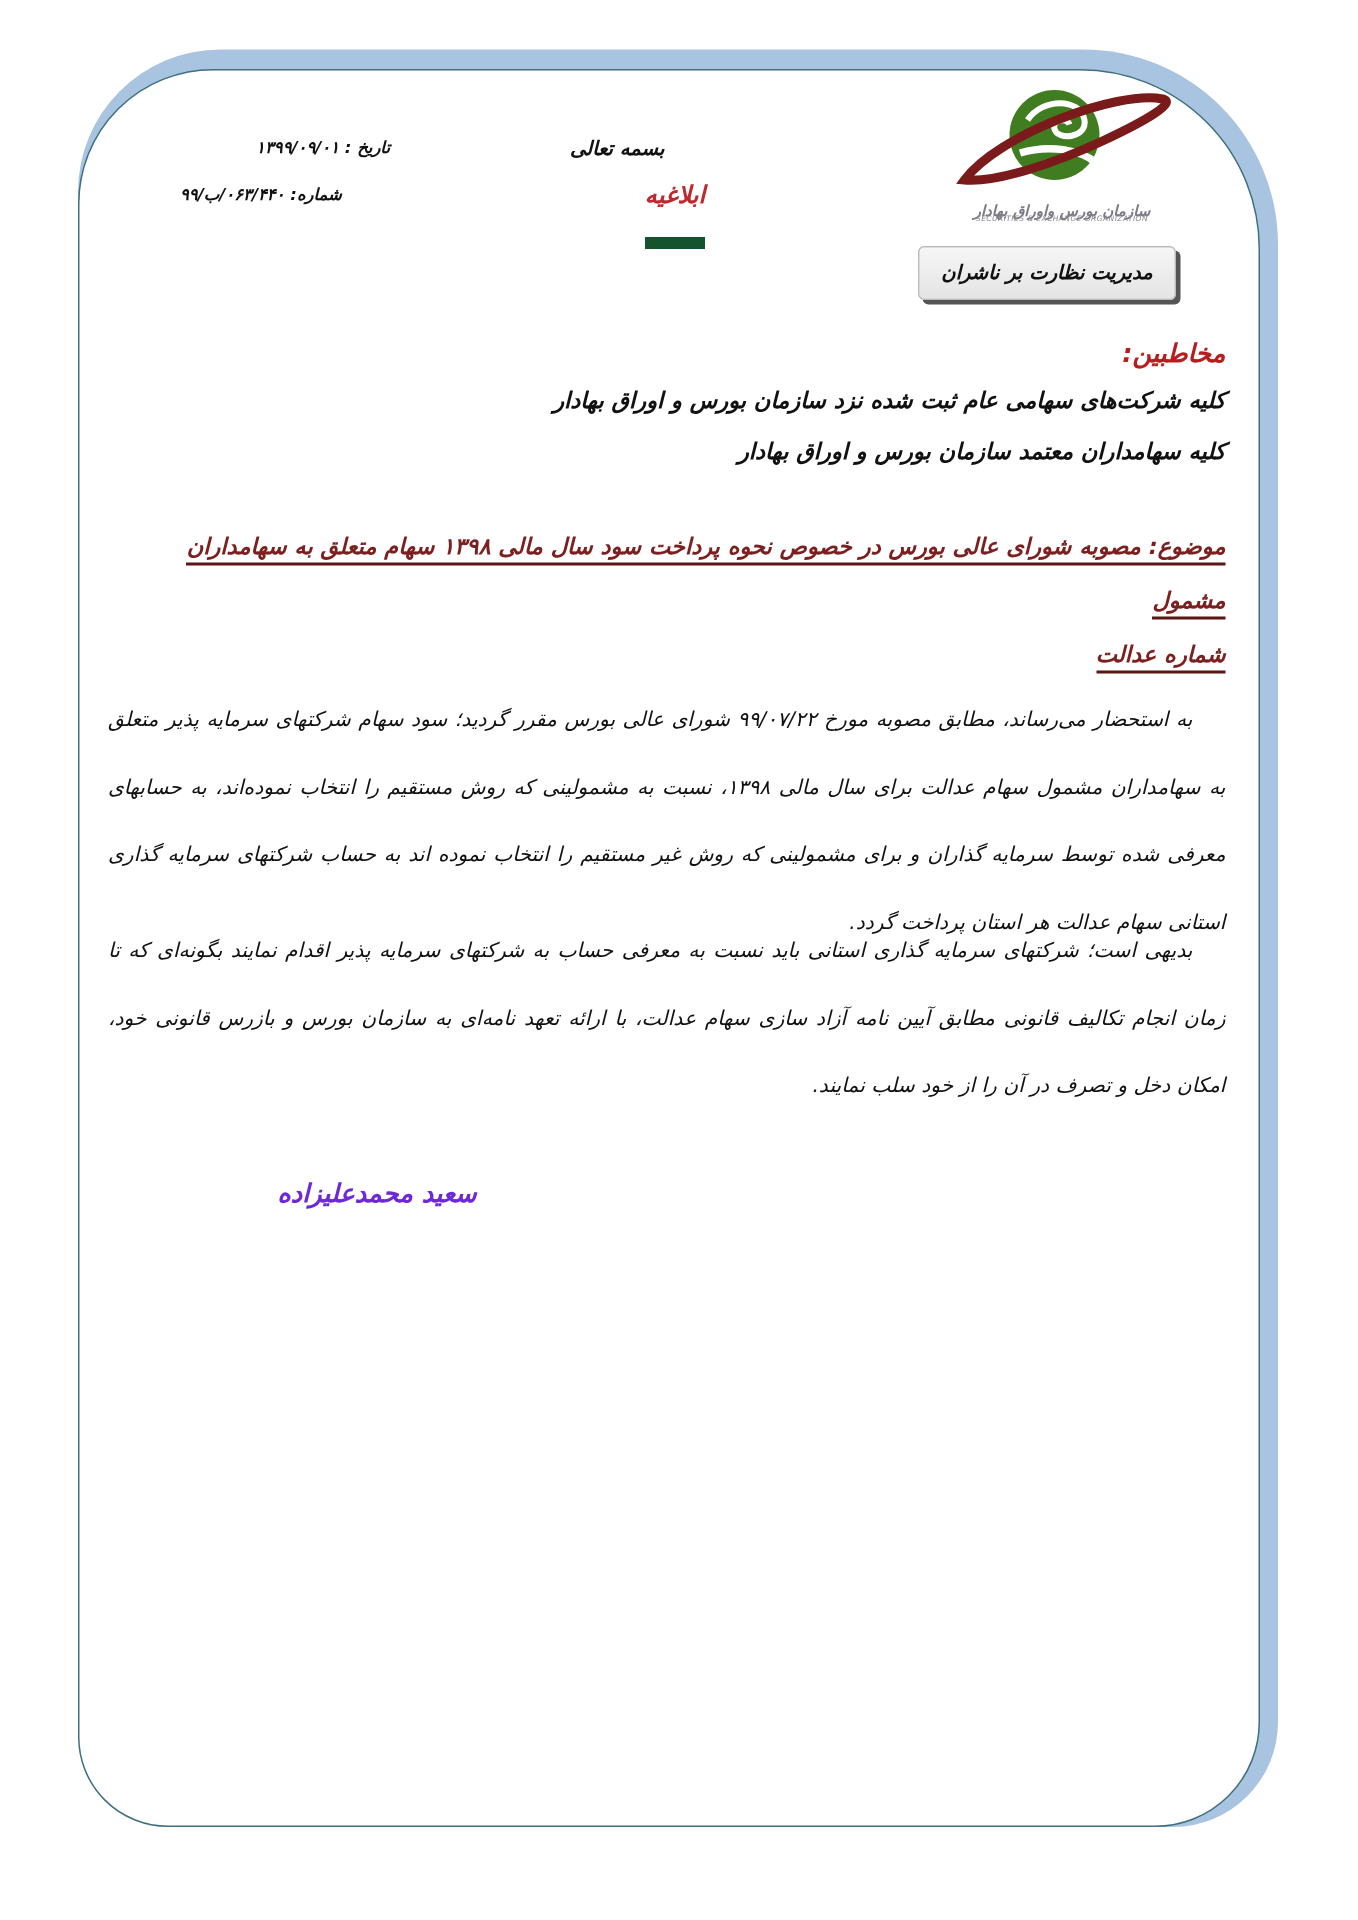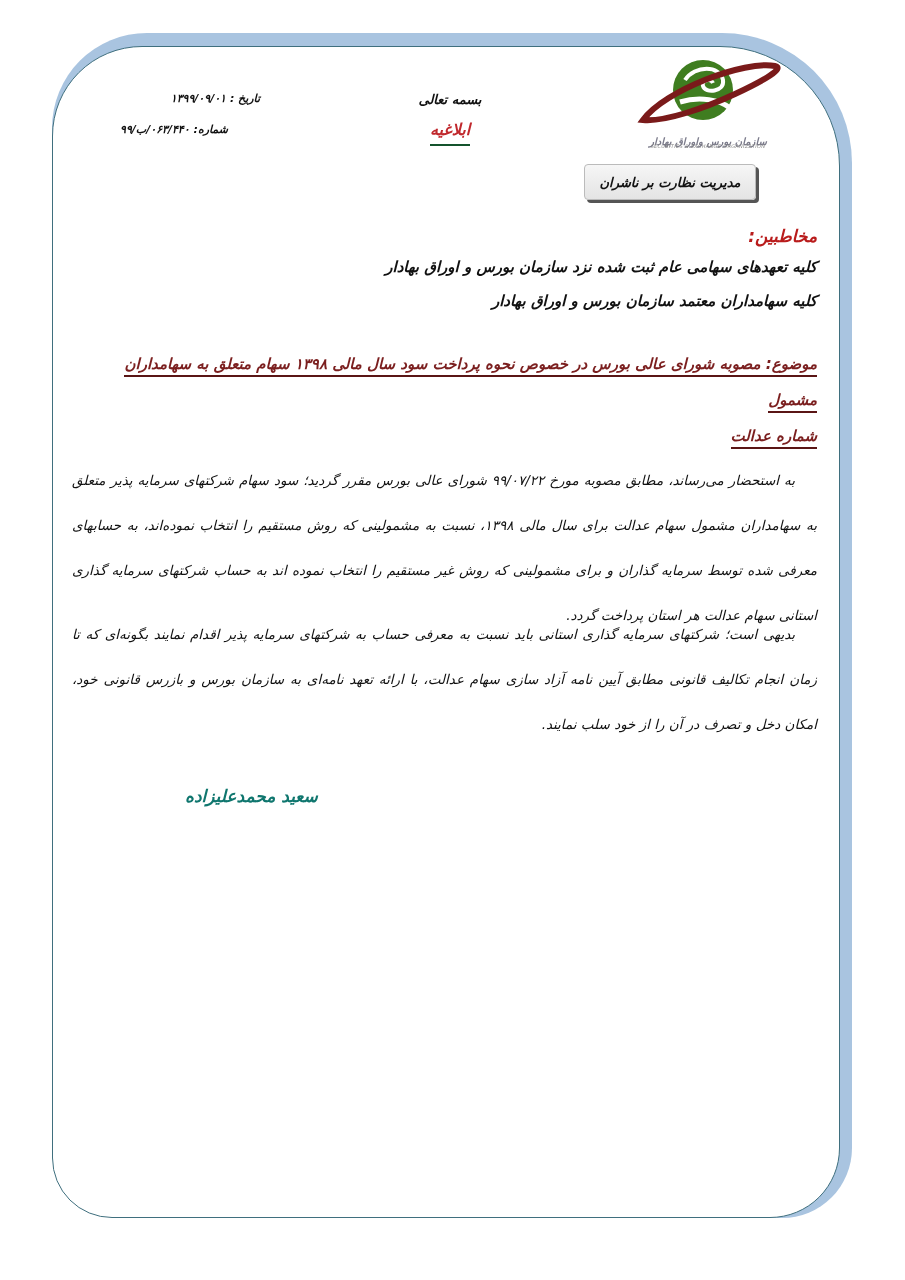--- a/index.html
+++ b/index.html
@@ -20,46 +20,46 @@
       box-sizing: border-box;
     }
     .abs { position: absolute; font-style: italic; }
     .rtl { direction: rtl; unicode-bidi: embed; }
     
     .logo { left: 625px; top: 50px; width: 170px; height: 110px; }
     .logo-caption-fa { left: 628px; top: 136px; width: 160px; text-align: center; font-size: 10px; font-weight: bold; color: #7a7a8a; }
     .logo-caption-en { left: 628px; top: 143px; width: 160px; text-align: center; font-size: 5px; color: #888; letter-spacing: 0.3px; }
     
     .dept-box {
-      left: 584px; top: 164px; width: 170px; height: 34px;
+      left: 612px; top: 164px; width: 170px; height: 34px;
       background: linear-gradient(#f6f6f6, #e4e4e4);
       border: 1px solid #bbb; border-radius: 4px;
       box-shadow: 3px 3px 0 #555;
       display: flex; align-items: center; justify-content: center;
       font-size: 13px; font-weight: bold; color: #111;
     }
     
-    .basmala { left: 380px; top: 92px; width: 140px; text-align: center; font-size: 13px; font-weight: bold; }
+    .basmala { left: 380px; top: 92px; width: 140px; text-align: left; font-size: 13px; font-weight: bold; }
     .notice { left: 395px; top: 120px; width: 110px; text-align: center; font-size: 16px; font-weight: bold; color: #c0282d; }
-    .notice span { border-bottom: 2px solid #14532d; padding-bottom: 5px; }
+    .notice span { border-bottom: 8px solid #14532d; padding-bottom: 19px; }
     
     .meta-date { left: 130px; top: 92px; width: 130px; text-align: right; font-size: 11px; font-weight: bold; }
     .meta-number { left: 120px; top: 123px; width: 140px; text-align: left; font-size: 11px; font-weight: bold; }
     
     .addr-title { right: 88px; top: 226px; font-size: 17px; font-weight: bold; color: #b91c1c; }
     .addr-line { right: 88px; font-size: 15px; font-weight: bold; color: #111; white-space: nowrap; }
     
     .subject { right: 88px; top: 346px; width: 740px; text-align: right; font-size: 15px; font-weight: bold; color: #7b1f1f; line-height: 36px; }
     .subject .u { border-bottom: 2px solid #5a1515; padding-bottom: 2px; }
     
     .para { right: 88px; width: 745px; text-align: justify; text-align-last: right; font-size: 13.5px; line-height: 45px; color: #111; }
     .para.p1 { top: 458px; text-indent: 22px; margin-left: 20px; }
     .para.p2 { top: 612px; text-indent: 22px; }
     
-    .signature { left: 185px; top: 786px; font-size: 17px; font-weight: bold; color: #0f766e; }
+    .signature { left: 185px; top: 786px; font-size: 17px; font-weight: bold; color: #6d28d9; }
   </style>
 </head>
 <body>
 
 <div class="frame-outer"></div>
 <div class="frame-inner"></div>
 
 <div class="abs logo">
   <svg width="170" height="80" viewBox="0 0 170 80">
     <ellipse cx="78" cy="40" rx="30" ry="30" fill="#3f7d20"></ellipse>
@@ -79,21 +79,21 @@
 <div class="abs meta-date rtl">
   <span>تاریخ :</span>
   <span>۱۳۹۹/۰۹/۰۱</span>
 </div>
 <div class="abs meta-number rtl">
   <span>شماره:</span>
   <span>۰۶۳/۴۴۰/ب/۹۹</span>
 </div>
 
 <div class="abs addr-title rtl">مخاطبین:</div>
-<div class="abs addr-line rtl" style="top:258px">کلیه تعهد‌های سهامی عام ثبت شده نزد سازمان بورس و اوراق بهادار</div>
+<div class="abs addr-line rtl" style="top:258px">کلیه شرکت‌های سهامی عام ثبت شده نزد سازمان بورس و اوراق بهادار</div>
 <div class="abs addr-line rtl" style="top:292px">کلیه سهامداران معتمد سازمان بورس و اوراق بهادار</div>
 
 <div class="abs subject rtl">
   <span class="u"><span>موضوع:</span> <span>مصوبه شورای عالی بورس در خصوص نحوه پرداخت سود سال مالی ۱۳۹۸ سهام متعلق به سهامداران مشمول</span></span><br>
   <span class="u">شماره عدالت</span>
 </div>
 
 <div class="abs para p1 rtl">به استحضار می‌رساند، مطابق مصوبه مورخ ۹۹/۰۷/۲۲ شورای عالی بورس مقرر گردید؛ سود سهام شرکتهای سرمایه پذیر متعلق به سهامداران مشمول سهام عدالت برای سال مالی ۱۳۹۸، نسبت به مشمولینی که روش مستقیم را انتخاب نموده‌اند، به حسابهای معرفی شده توسط سرمایه گذاران و برای مشمولینی که روش غیر مستقیم را انتخاب نموده اند به حساب شرکتهای سرمایه گذاری استانی سهام عدالت هر استان پرداخت گردد.</div>
 <div class="abs para p2 rtl">بدیهی است؛ شرکتهای سرمایه گذاری استانی باید نسبت به معرفی حساب به شرکتهای سرمایه پذیر اقدام نمایند بگونه‌ای که تا زمان انجام تکالیف قانونی مطابق آیین نامه آزاد سازی سهام عدالت، با ارائه تعهد نامه‌ای به سازمان بورس و بازرس قانونی خود، امکان دخل و تصرف در آن را از خود سلب نمایند.</div>
 

